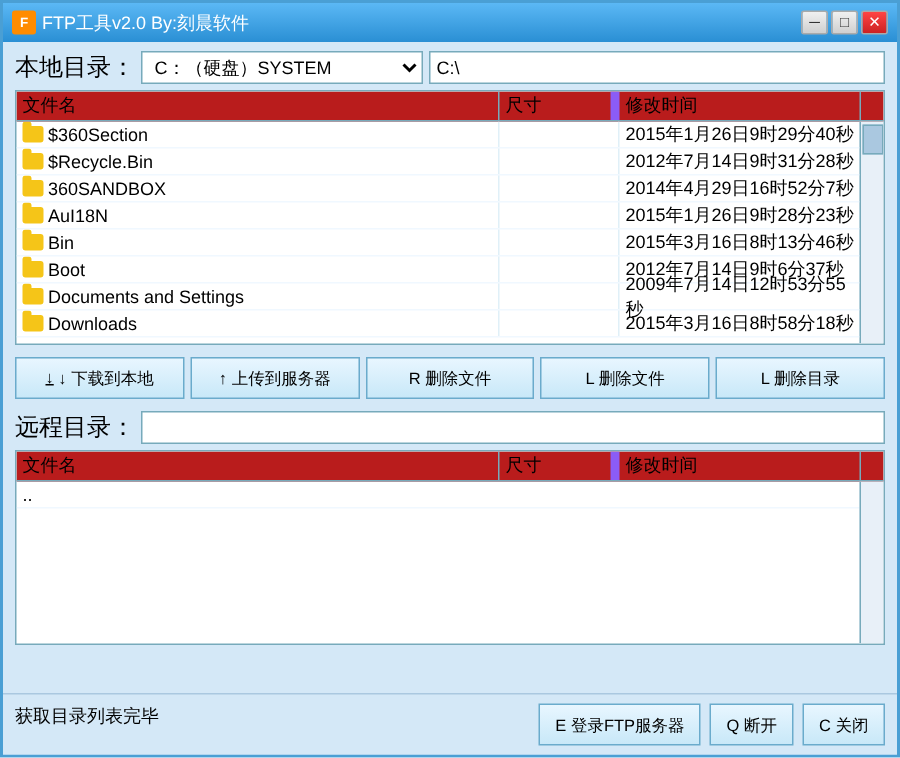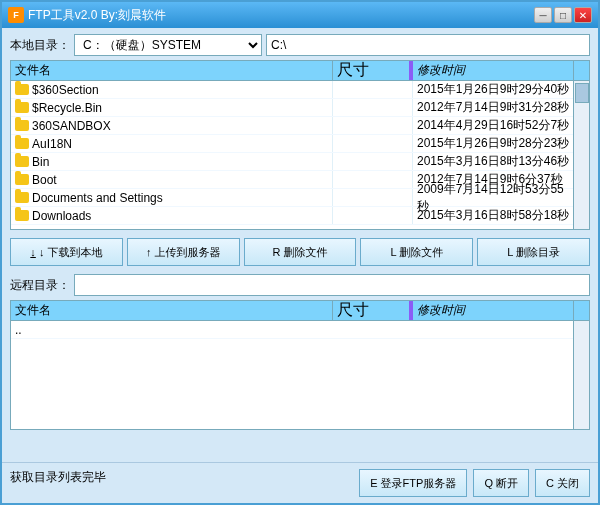--- a/index.html
+++ b/index.html
@@ -71,21 +71,21 @@
       flex-direction: column;
       gap: 4px;
     }
     .row {
       display: flex;
       align-items: center;
       gap: 4px;
     }
     .label {
       white-space: nowrap;
-      font-size: 12px;
+      font-size: 16px;
       color: #000;
       text-align: right;
     }
     .path-select {
       width: 188px;
       height: 22px;
       border: 1px solid #7ab;
       background: white;
       padding: 0 4px;
       font-size: 12px;
@@ -102,51 +102,50 @@
     .file-panel {
       border: 1px solid #7ab;
       background: white;
       flex: 1;
       overflow: hidden;
       display: flex;
       flex-direction: column;
     }
     .file-header {
       display: flex;
-      background: #7dd3fc;
+      background: #b91c1c;
       border-bottom: 1px solid #7ab;
       height: 20px;
       align-items: center;
     }
     .col-name {
       flex: 1;
       padding-left: 4px;
       font-size: 12px;
       border-right: 1px solid #7ab;
       height: 100%;
       display: flex;
       align-items: center;
     }
     .col-size {
       width: 80px;
       padding-left: 4px;
-      font-size: 16px;
-      border-right: 4px solid #8b5cf6;
+      font-size: 12px;
+      border-right: 6px solid #8b5cf6;
       height: 100%;
       display: flex;
       align-items: center;
     }
     .col-time {
       width: 160px;
       padding-left: 4px;
       font-size: 12px;
       height: 100%;
       display: flex;
       align-items: center;
-      font-style: italic;
     }
     .col-scroll {
       width: 16px;
       height: 100%;
       border-left: 1px solid #7ab;
     }
     .file-list {
       flex: 1;
       overflow-y: hidden;
       position: relative;

